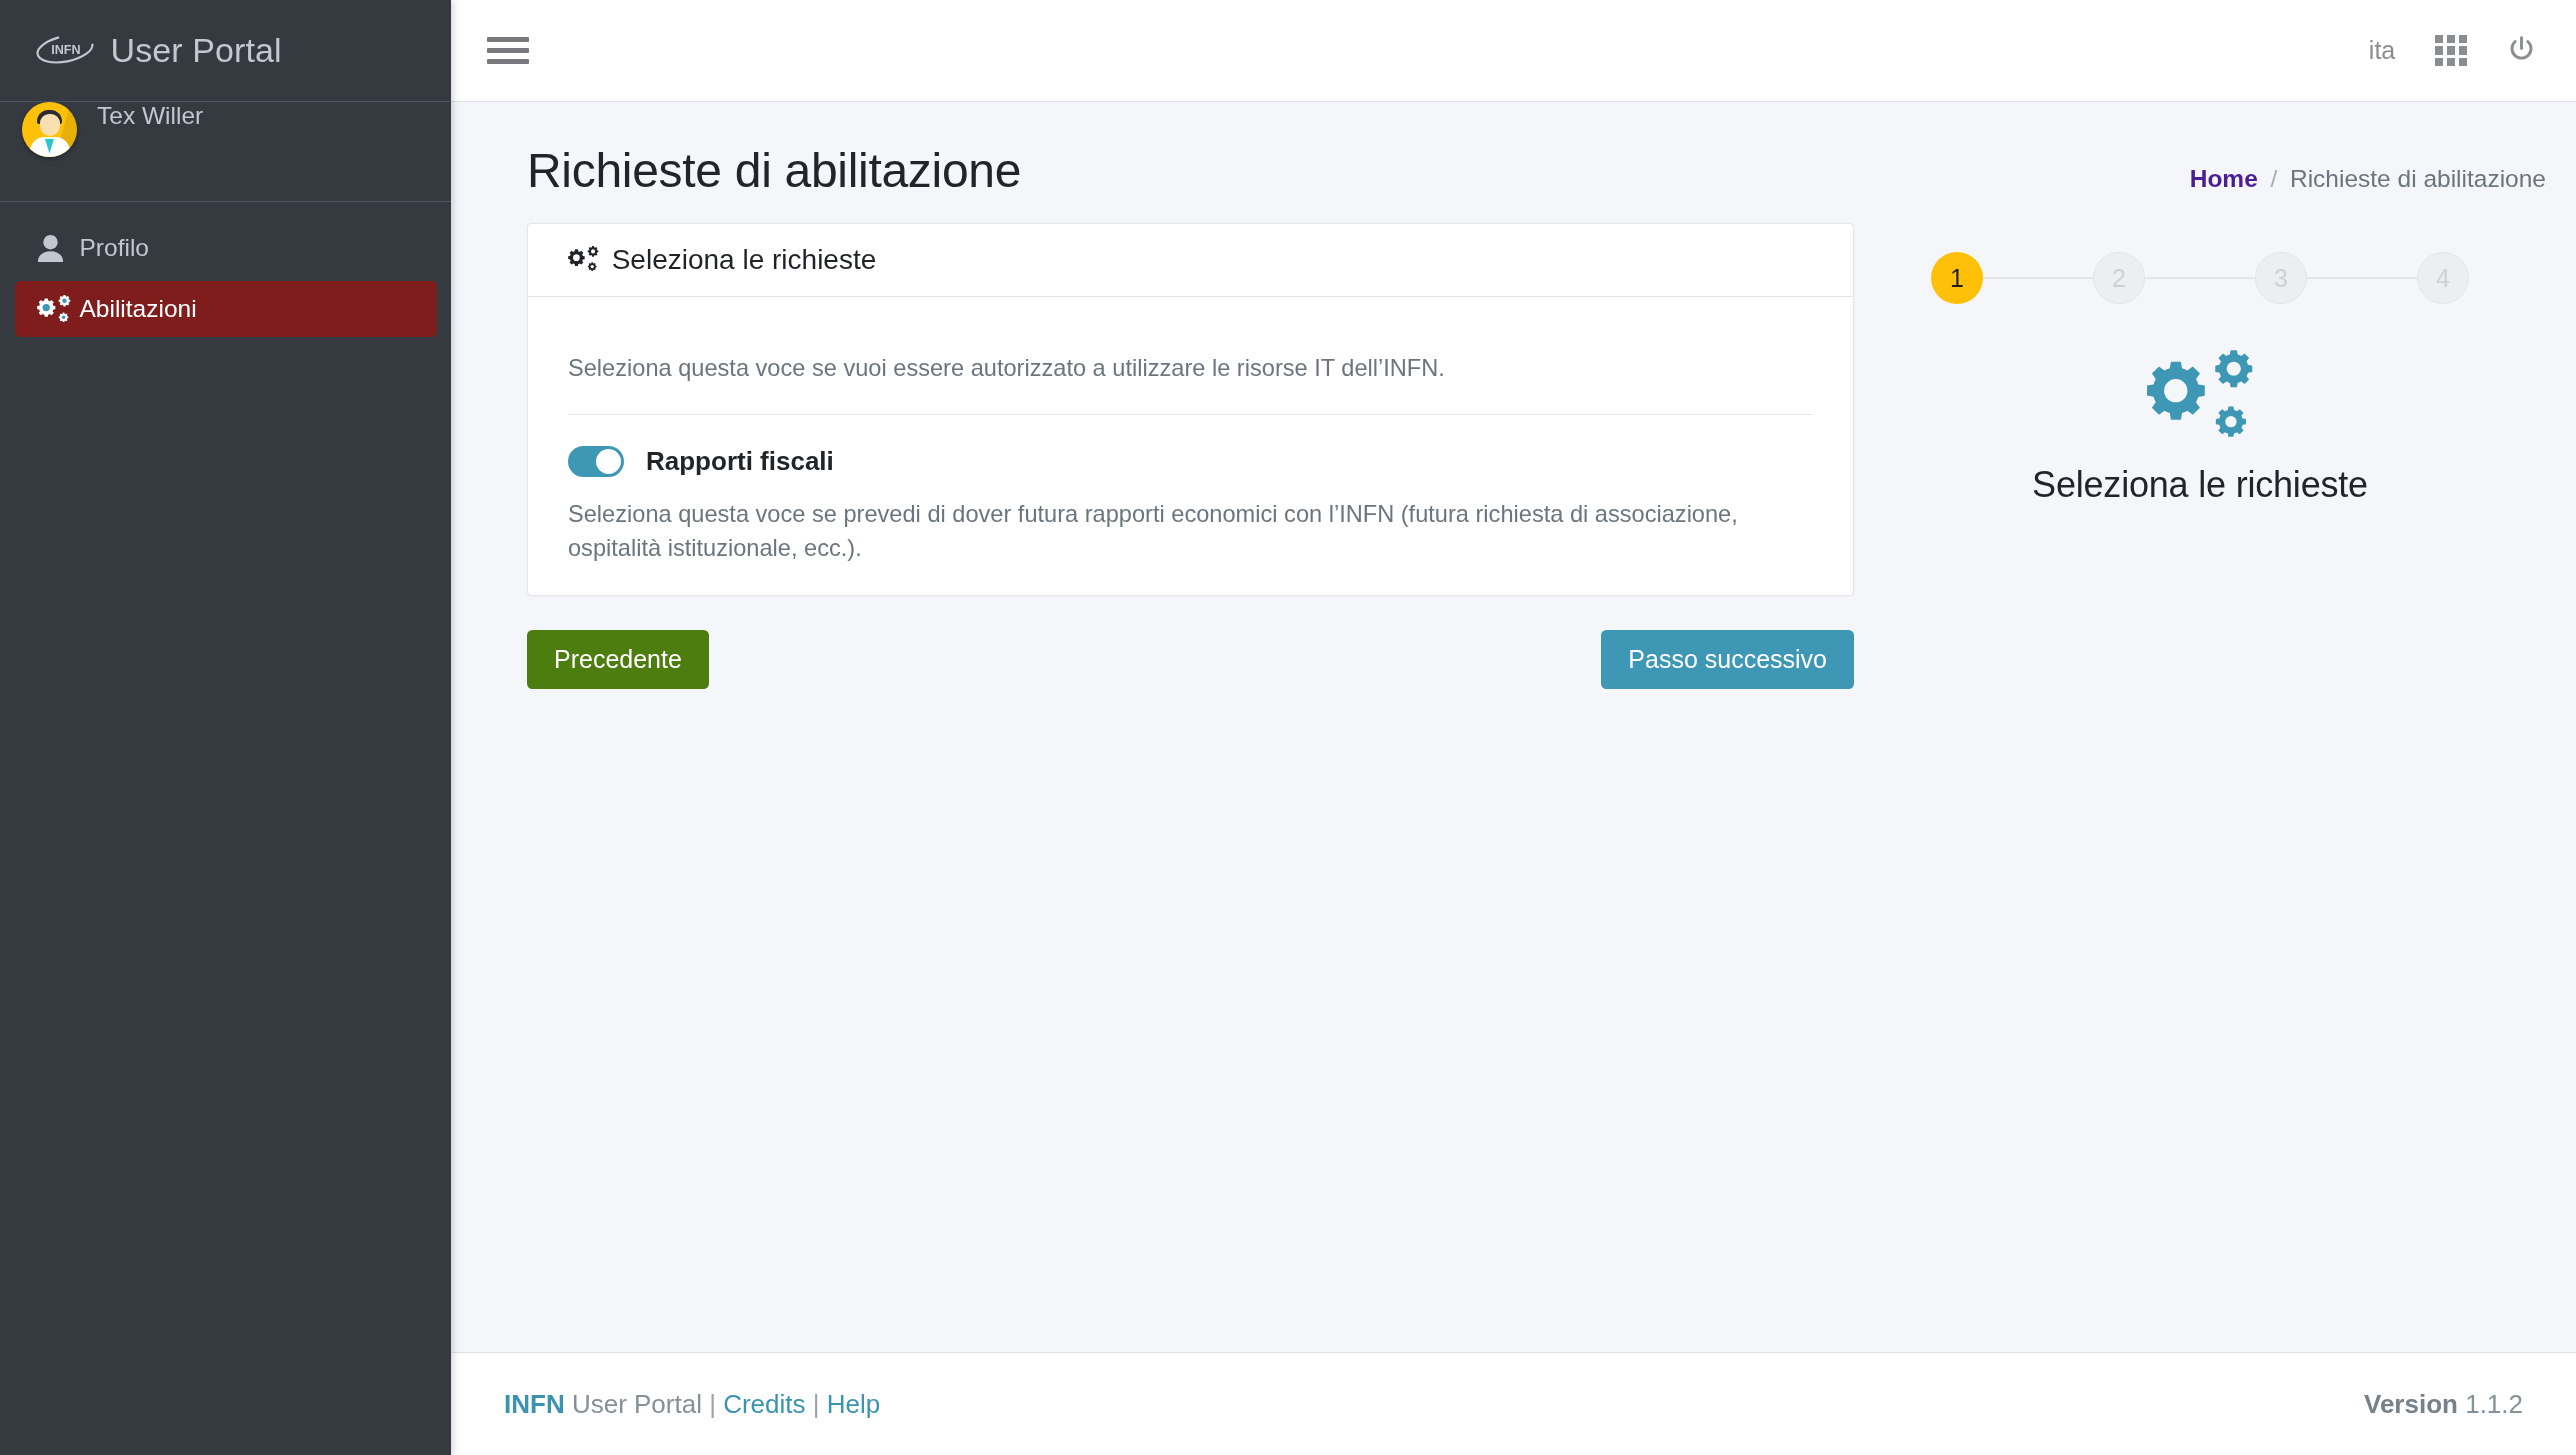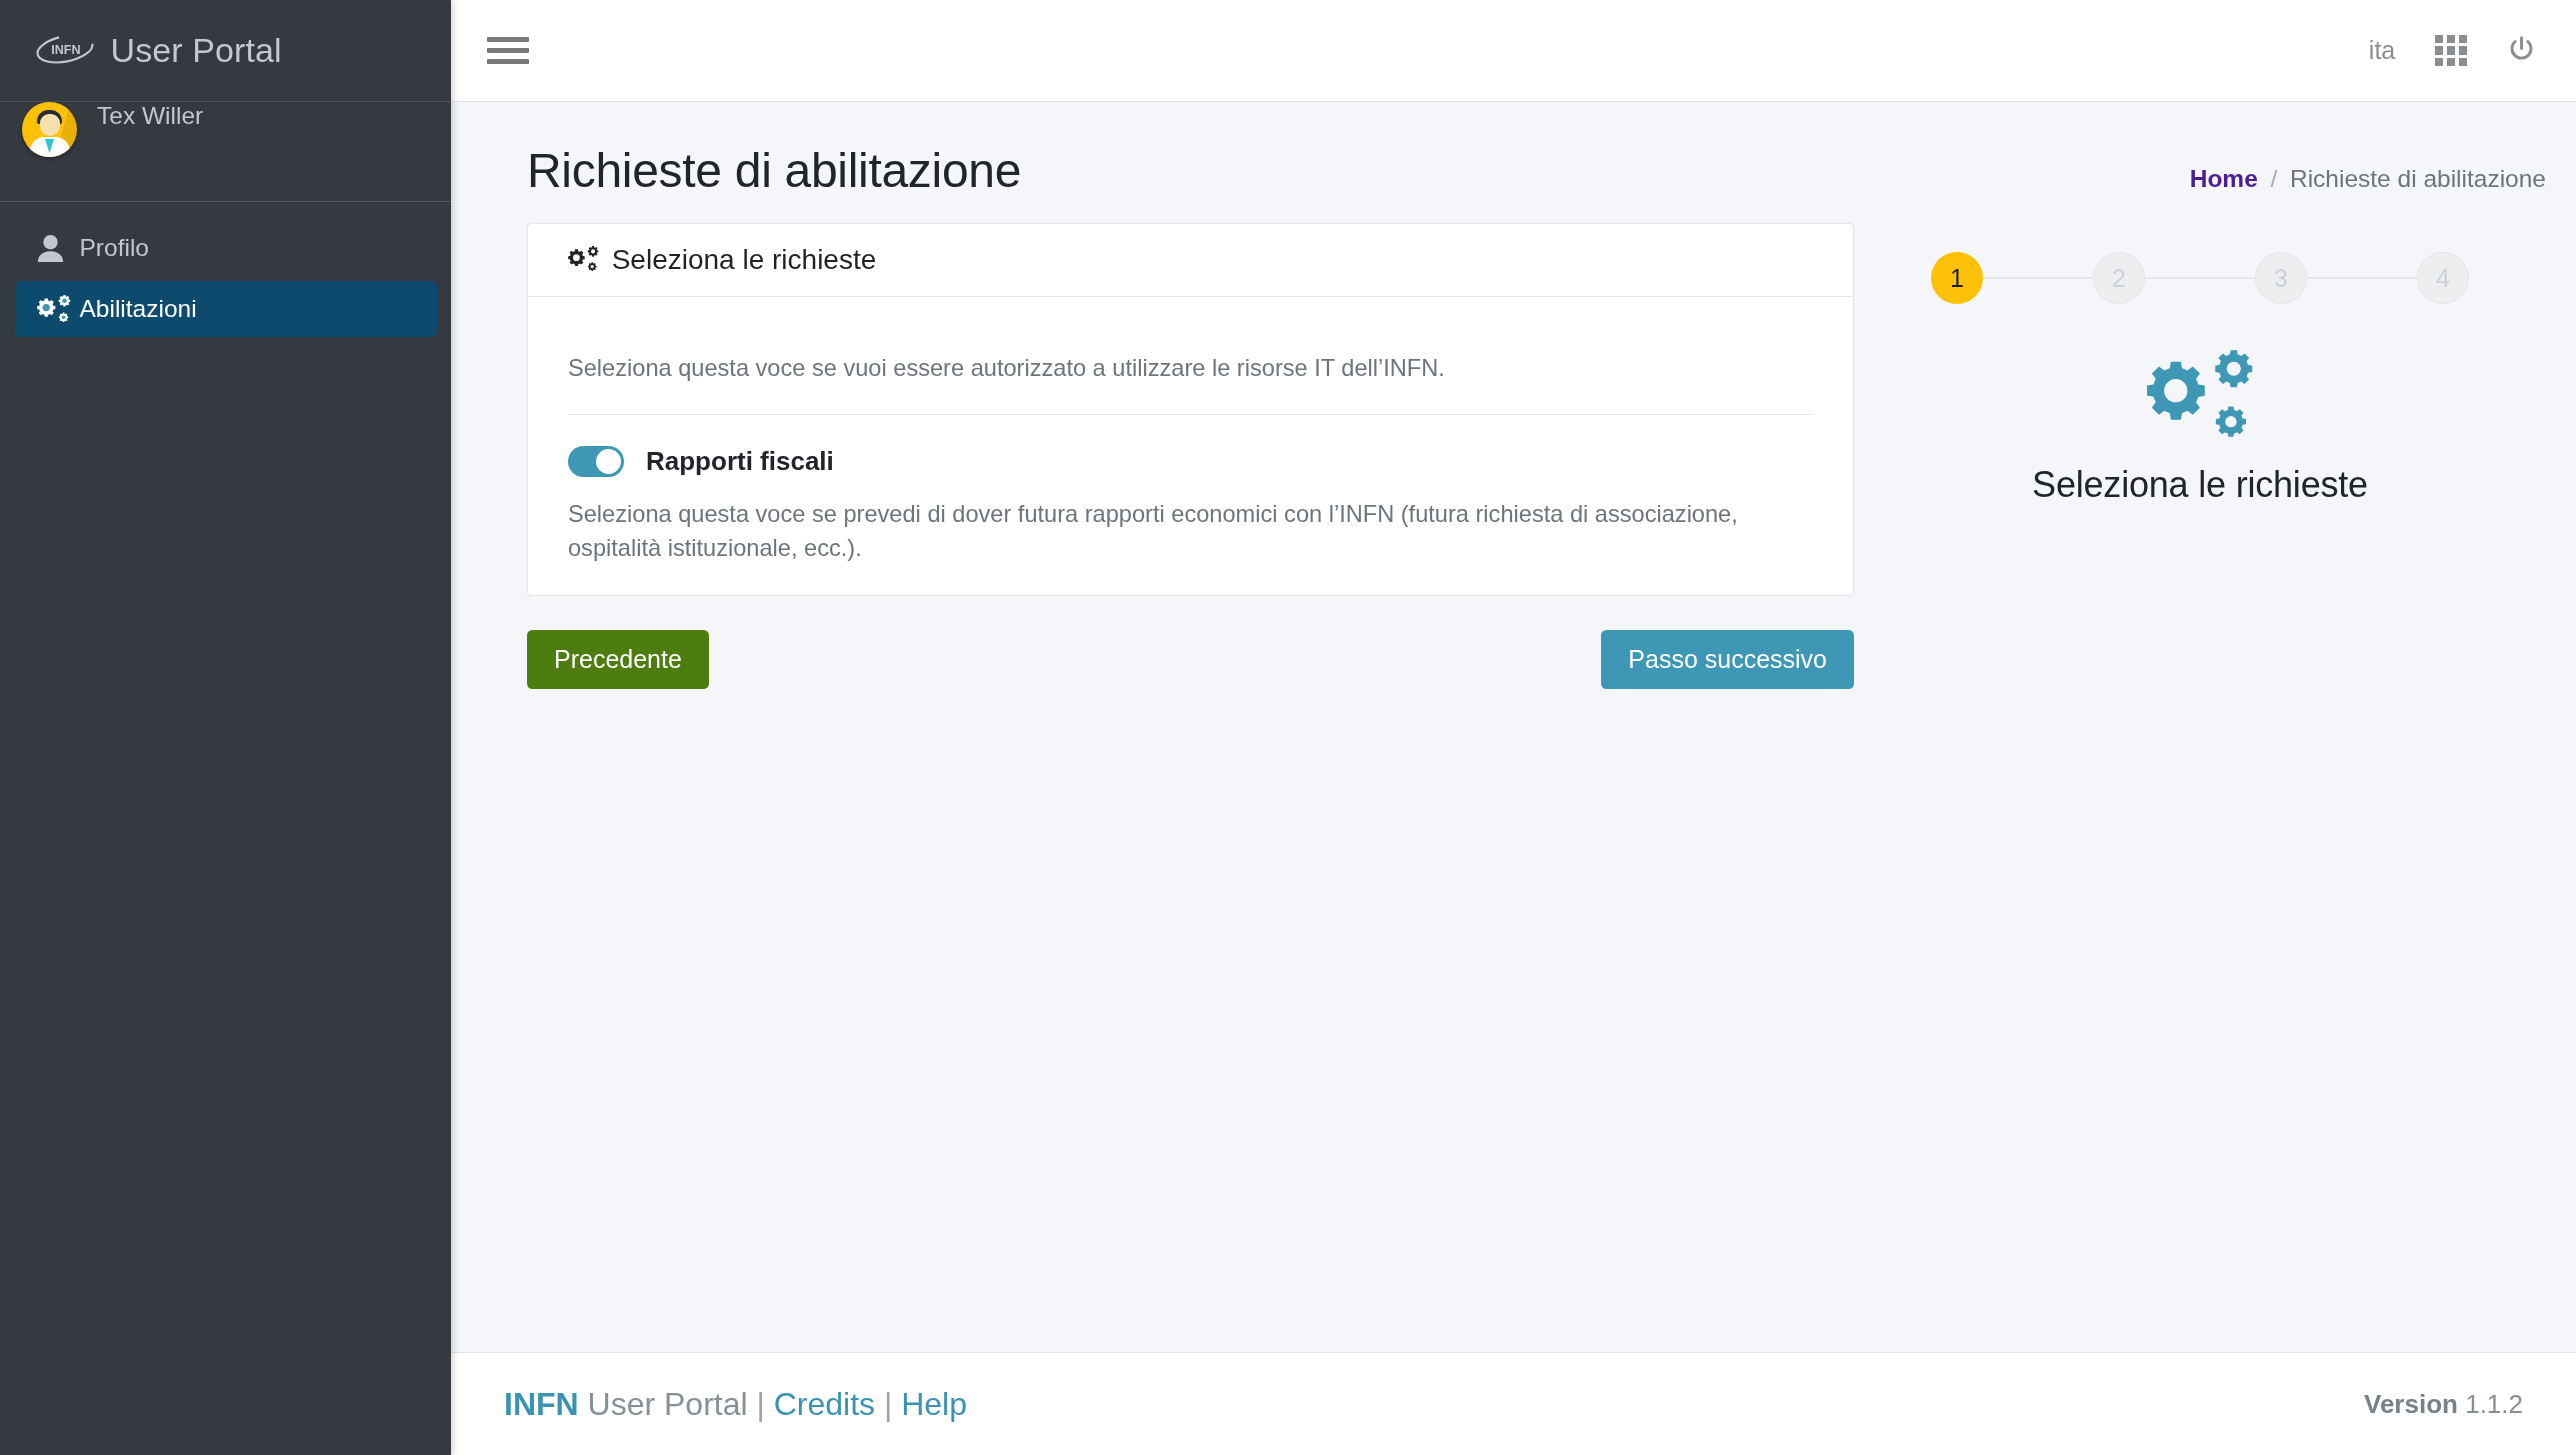--- a/index.html
+++ b/index.html
@@ -72,21 +72,21 @@
   #user-name { font-size: 24.5px; color: #c2c7d0; margin-left: 20px; }
 
   #nav { padding: 18px 14.5px 0 14.5px; }
   .nav-item {
     display: flex; align-items: center;
     height: 56px; padding-left: 22px;
     border-radius: 5.4px; margin-bottom: 4.5px;
     color: #c2c7d0; font-size: 24.5px;
     cursor: pointer;
   }
-  .nav-item.active { background: #0c4a6e; color: #ffffff; }
+  .nav-item.active { background: #7f1d1d; color: #ffffff; }
   .nav-ico { width: 34px; flex: none; display:flex; align-items:center; }
   .nav-label { margin-left: 9px; }
 
   
   #topbar {
     position: absolute; left: 451px; top: 0;
     width: 2125px; height: 102px;
     background: #ffffff;
     border-bottom: 0.9px solid #dee2e6;
     display: flex; align-items: center;
@@ -188,21 +188,21 @@
 
   
   #footer {
     position: absolute; left: 451px; top: 1352px;
     width: 2125px; height: 103px;
     background: #ffffff;
     border-top: 0.9px solid #dee2e6;
     display: flex; align-items: center;
     padding: 0 53px;
   }
-  #footer-left { font-size: 32px; color: #869099; text-align: center; }
+  #footer-left { font-size: 26px; color: #869099; text-align: center; }
   #footer-left b { color: #3a93b2; }
   #footer-left .flink { color: #3a93b2; cursor: pointer; }
   #footer-left .fsep { color: #9aa3ab; }
   #footer-right { margin-left: auto; font-size: 26px; color: #869099; }
   #footer-right b { color: #77818a; }
 </style>
 </head>
 <body>
 
 <div id="sidebar">

